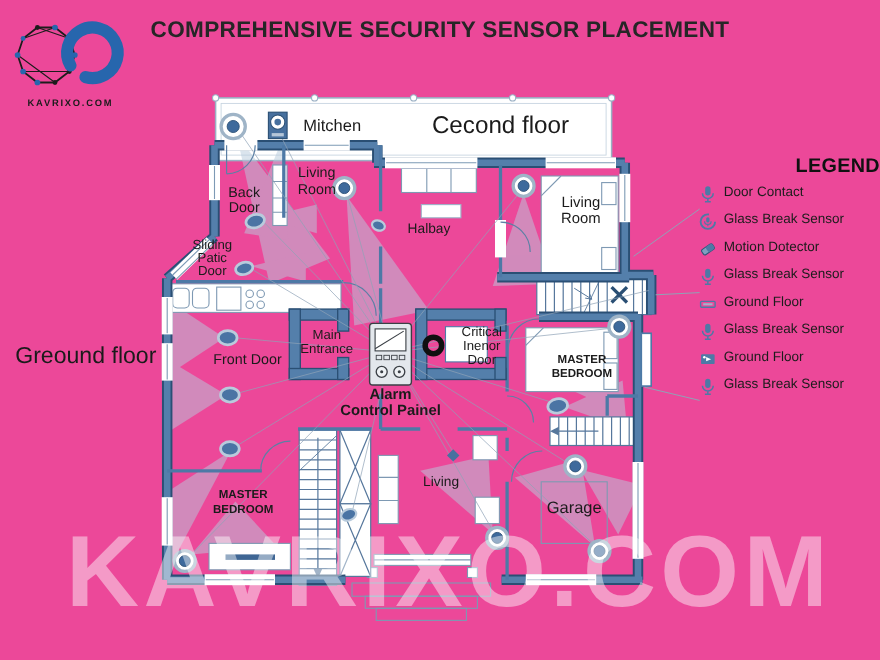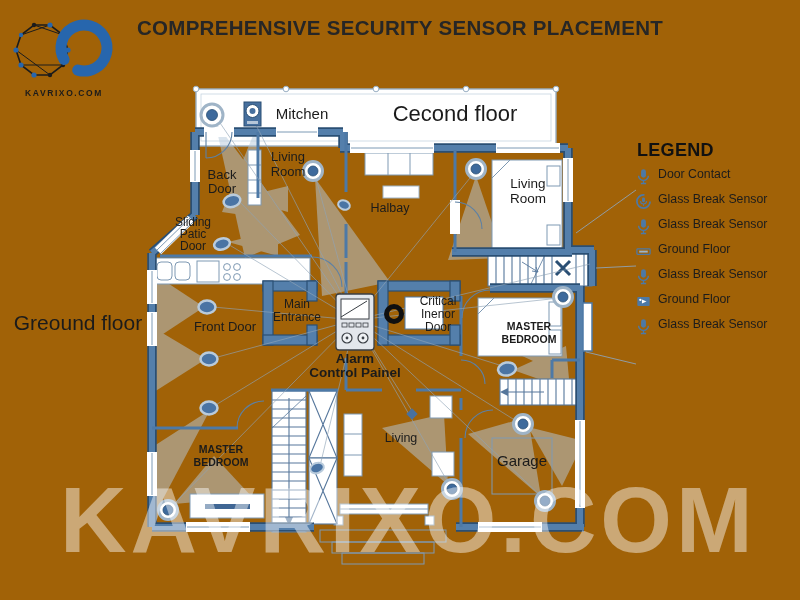--- a/index.html
+++ b/index.html
@@ -1,26 +1,26 @@
 <!DOCTYPE html>
 <html><head>
 <meta charset="utf-8">
 <style>
   html,body{margin:0;padding:0;background:#fff;}
-  .page{position:relative;width:800px;height:600px;background:#a16207;overflow:hidden;
+  .page{position:relative;width:800px;height:600px;background:#ec4899;overflow:hidden;
         font-family:"Liberation Sans",sans-serif;}
   .title{position:absolute;left:0;right:0;top:16px;text-align:center;
          font-size:20.5px;font-weight:700;color:#262626;letter-spacing:.3px;z-index:4;}
   .logo{position:absolute;left:8px;top:6px;width:112px;height:96px;z-index:4;}
   .plan-svg{position:absolute;left:0;top:0;width:800px;height:600px;z-index:2;}
   .watermark{position:absolute;left:60px;top:468px;width:720px;z-index:3;
              font-size:92px;font-weight:700;letter-spacing:4px;color:rgba(255,255,255,.45);
              pointer-events:none;white-space:nowrap;}
   .legend{position:absolute;left:633px;top:140px;width:167px;z-index:4;}
-  .legend-heading{font-size:18px;font-weight:700;color:#111;letter-spacing:.3px;margin:0 0 6px 4px;}
+  .legend-heading{font-size:18px;font-weight:700;color:#111;letter-spacing:.3px;margin:0 0 6px 4px;text-align:right;}
   .legend-row{display:flex;height:25px;}
   .legend-icon{width:20px;height:18px;flex:0 0 20px;margin-right:5px;display:flex;
                align-items:center;justify-content:center;}
   .legend-label{font-size:12.3px;color:#1c1c1c;}
   svg text{font-family:"Liberation Sans",sans-serif;fill:#1b1b1b;}
 </style>
 </head>
 <body>
 
 <div class="page">
@@ -341,20 +341,31 @@
       <span class="legend-icon">
         <svg width="17" height="17" viewBox="0 0 16 16">
             <circle cx="8" cy="8" r="6.2" fill="none" stroke="#4d79a6" stroke-width="1.6" stroke-dasharray="30 9"></circle>
             <rect x="6.6" y="4.2" width="2.8" height="4.6" rx="1.4" fill="#4d79a6"></rect>
             <path d="M5.2,7.6 a2.8,2.8 0 0 0 5.6,0 M8,10.4 V12" fill="none" stroke="#4d79a6" stroke-width="1"></path>
           </svg>
       </span>
       <span class="legend-label">Glass Break Sensor</span>
     </div>
 
+    <div class="legend-row">
+      <span class="legend-icon">
+        <svg width="17" height="17" viewBox="0 0 16 16">
+            <g transform="rotate(-35 8 8)">
+              <rect x="2.5" y="5.5" width="11" height="5.4" rx="1.6" fill="#7fa0c0" stroke="#2f5579" stroke-width="0.9"></rect>
+              <rect x="7" y="5.5" width="6.5" height="5.4" rx="1.6" fill="#4d79a6"></rect>
+            </g>
+          </svg>
+      </span>
+      <span class="legend-label">Motion Dotector</span>
+    </div>
 
     <div class="legend-row">
       <span class="legend-icon">
         <svg width="17" height="17" viewBox="0 0 16 16">
             <rect x="5.7" y="1.2" width="4.6" height="8" rx="2.3" fill="#4d79a6"></rect>
             <path d="M3.4,7.2 a4.6,4.6 0 0 0 9.2,0" fill="none" stroke="#4d79a6" stroke-width="1.3"></path>
             <path d="M8,12 V14 M5.5,14.6 H10.5" stroke="#4d79a6" stroke-width="1.3" fill="none"></path>
           </svg>
       </span>
       <span class="legend-label">Glass Break Sensor</span>

